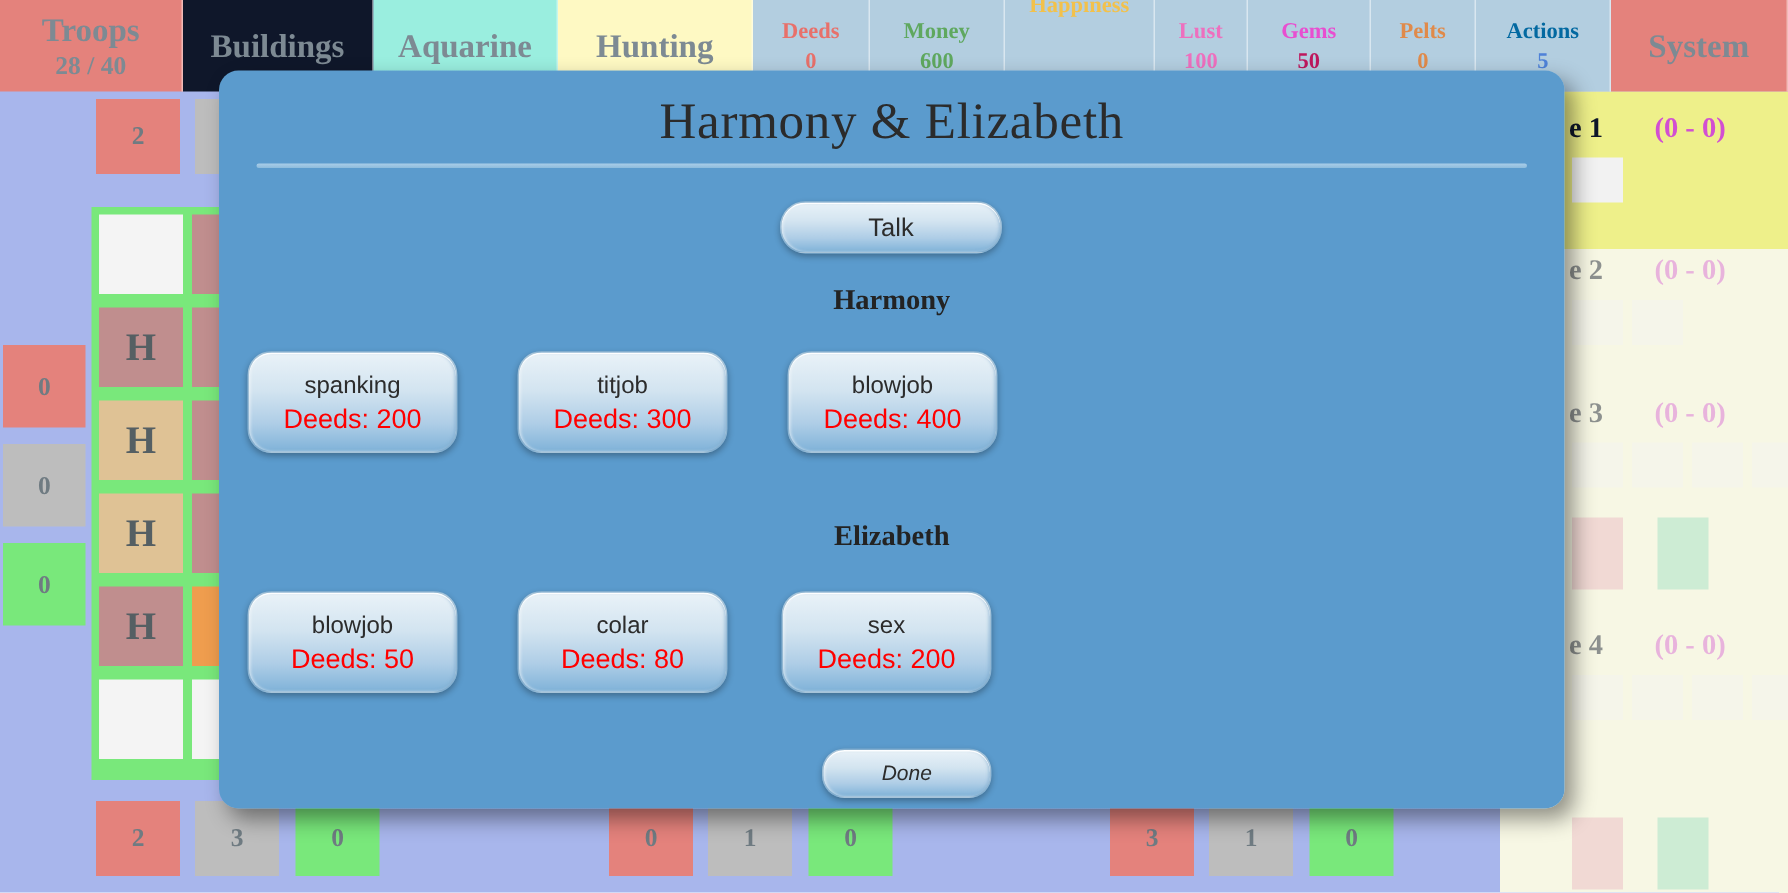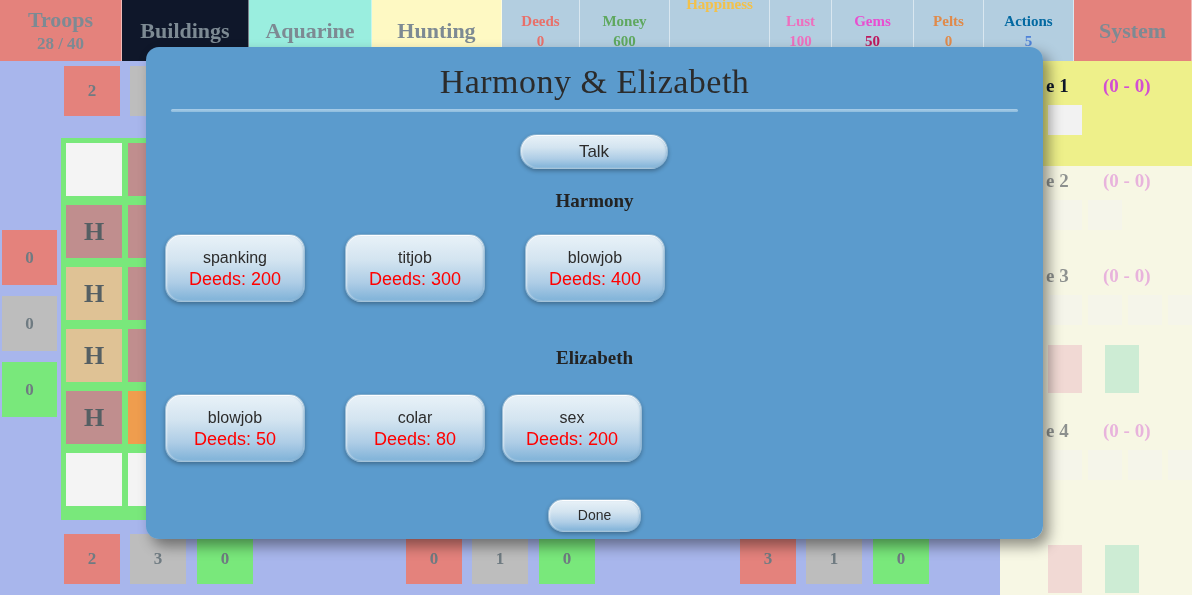--- a/index.html
+++ b/index.html
@@ -181,23 +181,24 @@
     text-align: center;
     white-space: nowrap;
   }
   .gbtn.talk {
     width: 148px;
     height: 35px;
     border-radius: 17px;
   }
   .gbtn.talk .lbl { font-size: 17px; }
   .gbtn.done {
-    width: 93px;
+    width: 113px;
     height: 33px;
     border-radius: 15px;
+    font-style: italic;
   }
   .gbtn.done .lbl { font-size: 14px; }
   .gbtn.action {
     width: 140px;
     height: 68px;
   }
   .gbtn.action .cost {
     position: relative;
     top: 2px;
   }
@@ -357,21 +358,21 @@
     <div class="section-head" style="top:300px;">Elizabeth</div>
 
     <div class="gbtn action" style="left:19px; top:347px;">
       <span class="lbl">blowjob</span>
       <span class="cost">Deeds: 50</span>
     </div>
     <div class="gbtn action" style="left:199px; top:347px;">
       <span class="lbl">colar</span>
       <span class="cost">Deeds: 80</span>
     </div>
-    <div class="gbtn action" style="left:356px; top:347px;">
+    <div class="gbtn action" style="left:375px; top:347px;">
       <span class="lbl">sex</span>
       <span class="cost">Deeds: 200</span>
     </div>
 
     <div class="gbtn done" style="left:402px; top:452px;">
       <span class="lbl">Done</span>
     </div>
 
   </div>
 </div>

